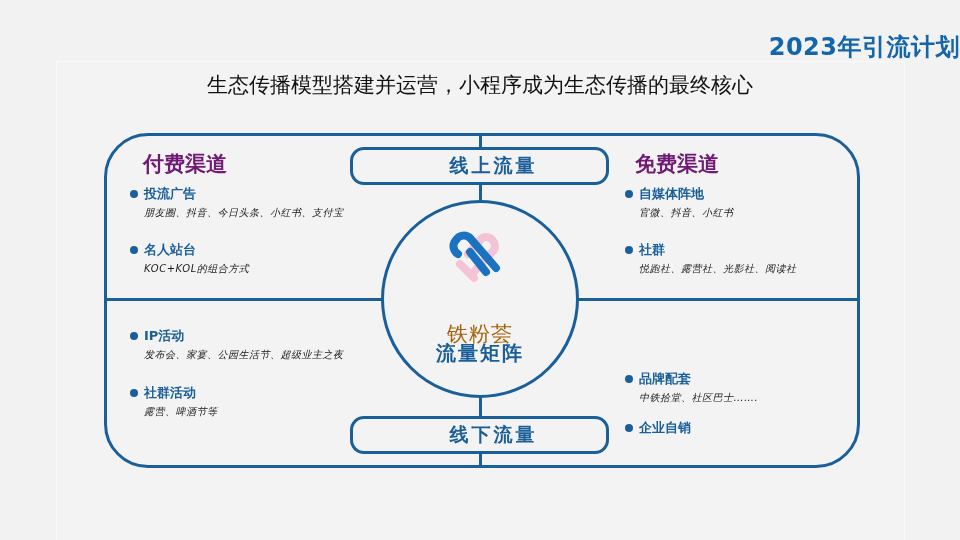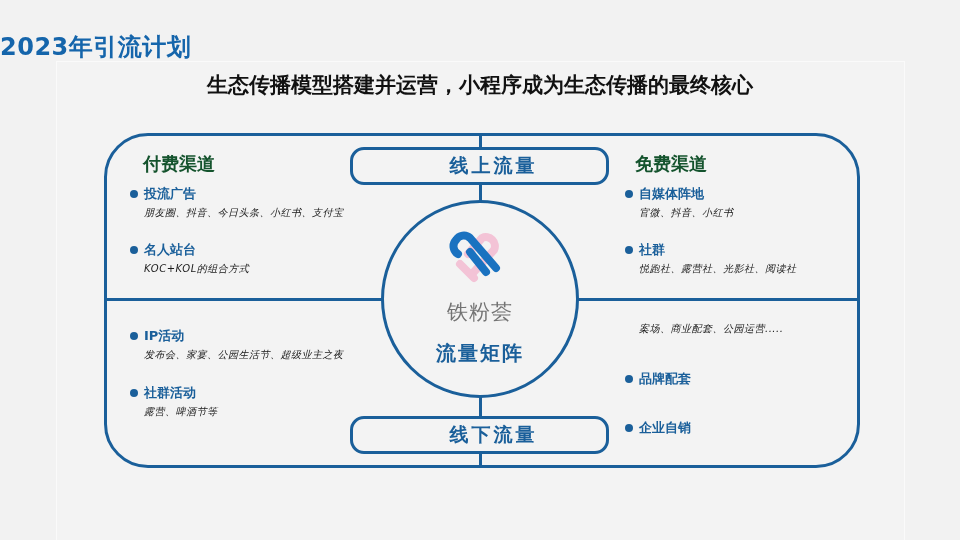--- a/index.html
+++ b/index.html
@@ -7,26 +7,26 @@
     width:960px; height:540px; position:relative; overflow:hidden;
     background:#f2f2f2;
     font-family:"DejaVu Sans","Liberation Sans",sans-serif;
   }
   .panel {
     position:absolute; left:56px; top:61px; width:849px; height:479px;
     background:#f3f3f3; border-left:1px solid #fafafa; border-top:1px solid #fafafa; border-right:1px solid #fafafa;
     box-sizing:border-box;
   }
   .title {
-    position:absolute; left:0; top:30px; width:960px; text-align:left;
+    position:absolute; left:0; top:30px; width:960px; text-align:right;
     font-size:24px; font-weight:bold; color:#1565ab; line-height:34px; letter-spacing:0.5px;
   }
   .subtitle {
     position:absolute; left:0; top:70px; width:960px; text-align:center;
-    font-size:21px; font-weight:bold; color:#111; line-height:30px;
+    font-size:21px; font-weight:normal; color:#111; line-height:30px;
   }
   .outer {
     position:absolute; left:104px; top:133px; width:756px; height:335px;
     border:3px solid #1a5f9a; border-radius:44px; box-sizing:border-box;
   }
   .hline {
     position:absolute; left:104px; top:298px; width:756px; height:3px; background:#1a5f9a;
   }
   .vline { position:absolute; width:3px; background:#1a5f9a; left:479px; }
   .pill {
@@ -34,29 +34,29 @@
     border:3px solid #1a5f9a; border-radius:14px; box-sizing:border-box; background:#f3f3f3;
     display:flex; align-items:center; justify-content:center;
     font-size:19px; font-weight:bold; color:#1a5f9a; letter-spacing:3px;padding-left:28px;
   }
   .circle {
     position:absolute; left:381px; top:200px; width:198px; height:198px;
     border:3px solid #1a5f9a; border-radius:50%; box-sizing:border-box; background:#f3f3f3;
   }
   .logo { position:absolute; left:446px; top:228px; width:66px; height:56px; }
   .brand {
-    position:absolute; left:381px; top:299px; width:198px; text-align:center;
-    font-size:21px; color:#737373; line-height:26px; letter-spacing:1px;
+    position:absolute; left:381px; top:321px; width:198px; text-align:center;
+    font-size:21px; color:#a16207; line-height:26px; letter-spacing:1px;
   }
   .matrix {
     position:absolute; left:381px; top:339px; width:198px; text-align:center;
     font-size:20px; font-weight:bold; color:#1a5f9a; line-height:28px; letter-spacing:2px;
   }
   .qhead {
-    position:absolute; font-size:18px; font-weight:bold; color:#14532d; line-height:24px;
+    position:absolute; font-size:21px; font-weight:bold; color:#701a75; line-height:24px;
   }
   .item { position:absolute; }
   .item .lbl {
     font-size:13px; font-weight:bold; color:#1a5f9a; line-height:16px;
     display:flex; align-items:center; white-space:nowrap;
   }
   .item .dot {
     display:inline-block; width:8px; height:8px; border-radius:50%; background:#1a5f9a; margin-right:6px;
   }
   .item .desc {
@@ -134,26 +134,26 @@
 </div>
 <div class="item" style="left:130px;top:385px;">
   <div class="lbl">
       <span class="dot"></span>
       <span>社群活动</span>
     </div>
   <div class="desc">露营、啤酒节等</div>
 </div>
 
 <div class="item" style="left:625px;top:318px;">
-  <div class="desc">案场、商业配套、公园运营.....</div>
 </div>
 <div class="item" style="left:625px;top:371px;">
   <div class="lbl">
       <span class="dot"></span>
       <span>品牌配套</span>
     </div>
+  <div class="desc">中铁拾堂、社区巴士…….</div>
 </div>
 <div class="item" style="left:625px;top:420px;">
   <div class="lbl">
       <span class="dot"></span>
       <span>企业自销</span>
     </div>
 </div>
 
 </body></html>

